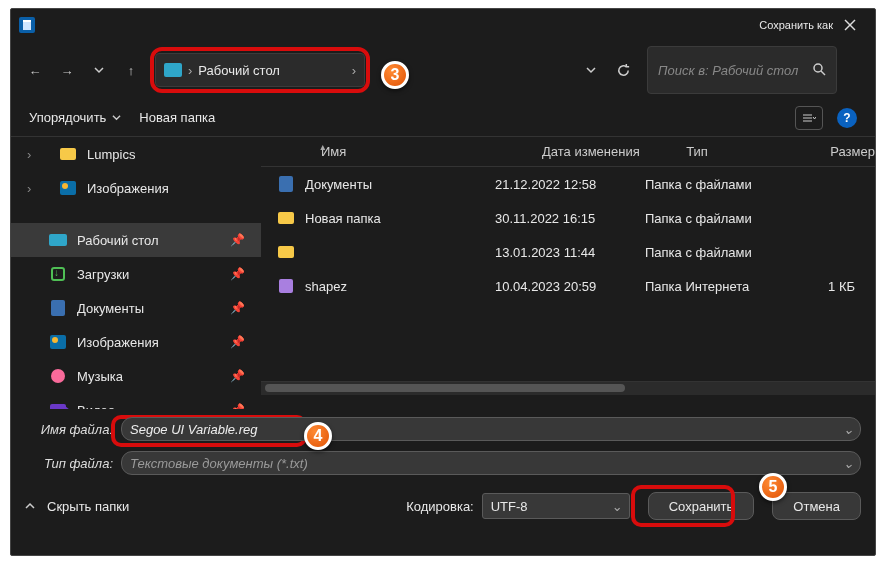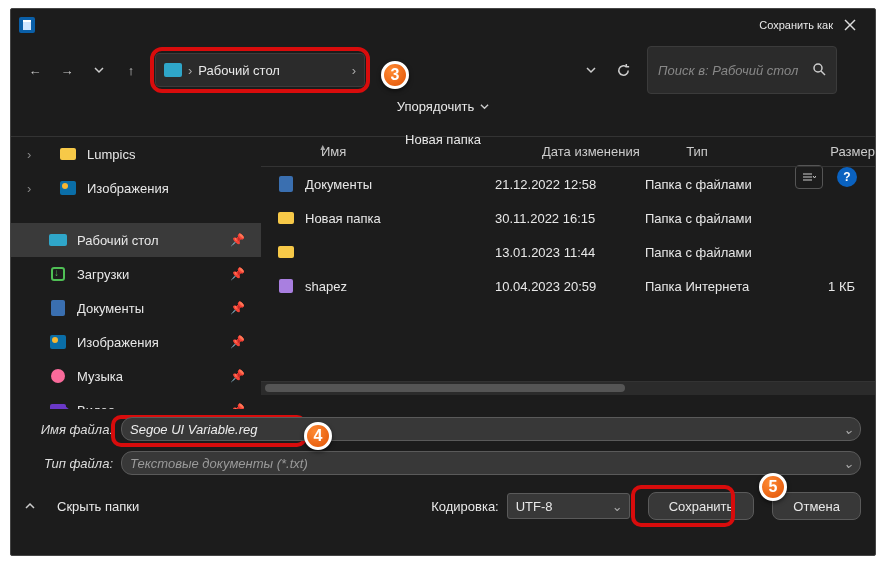--- a/index.html
+++ b/index.html
@@ -12,21 +12,21 @@
   .navbar { height: 58px; display: flex; align-items: center; padding: 0 10px; gap: 4px; }
   .nav-arrow { width: 28px; height: 28px; display: flex; align-items: center; justify-content: center; color: #ccc; border-radius: 4px; }
   .addr-wrap { position: relative; margin-left: 6px; }
   .addr-bar { width: 210px; height: 34px; background: #2b2b2b; border: 1px solid #3b3b3b; border-radius: 4px; display: flex; align-items: center; padding: 0 8px; gap: 6px; }
   .addr-highlight { position:absolute; left:-5px; top:-6px; width: 220px; height: 46px; border: 4px solid #d80c0c; border-radius: 12px; pointer-events:none; }
   .desk-icon { width: 18px; height: 14px; background:#2fa6c9; border-radius:2px; }
   .addr-sep { color:#aaa; }
   .addr-dd { margin-left:auto; }
   .search { margin-left: 6px; width: 190px; height: 48px; background: #2b2b2b; border: 1px solid #3b3b3b; border-radius: 4px; display:flex; align-items:center; padding: 0 10px; color:#888; font-style: italic; }
   .search-icon { margin-left:auto; color:#ccc; }
-  .toolbar { height: 38px; display: flex; align-items: center; padding: 0 18px; border-bottom: 1px solid #333; gap: 18px; flex-direction: column; }
+  .toolbar { height: 38px; display: flex; align-items: center; padding: 0 18px; border-bottom: 1px solid #333; gap: 18px; }
   .tb-item { display:flex; align-items:center; gap:6px; }
   .tb-right { margin-left:auto; display:flex; align-items:center; gap:14px; }
   .view-btn { width:28px; height:24px; border:1px solid #555; border-radius:4px; display:flex; align-items:center; justify-content:center; }
   .help { width:20px; height:20px; background:#0a62c0; border-radius:50%; display:flex; align-items:center; justify-content:center; color:#fff; font-weight:bold; font-size:12px; }
   .body { display:flex; height: 272px; }
   .sidebar { width: 250px; padding-top: 0; overflow: hidden; }
   .side-item { height: 34px; display:flex; align-items:center; padding-left: 38px; gap: 10px; position:relative; }
   .side-item.top { padding-left: 48px; }
   .side-item .pin { position:absolute; right: 16px; color:#888; font-size:12px; }
   .side-item.selected { background:#3a3a3a; }
@@ -55,23 +55,23 @@
   .scrollbar-bottom{ height:14px; background:#2b2b2b; margin-top: 78px; border-top:1px solid #333; position:relative;}
   .scrollbar-bottom .thumb{position:absolute; left:4px; top:2px; width:360px; height:8px; background:#555; border-radius:4px;}
   .fields { padding: 0 14px; }
   .field-row { display:flex; align-items:center; height:28px; margin-top:6px;font-style:italic; }
   .field-label { width: 96px; text-align:right; padding-right:8px; color:#ddd; }
   .field-input { flex:1; height:24px; background:#383838; border:1px solid #5a5a5a; border-radius:11px; padding:0 8px; color:#eee; font-size:13px; display:flex; align-items:center; position:relative;}
   .field-input.dim{color:#9a9a9a;}
   .field-dd{ position:absolute; right:6px; color:#aaa;}
   .hl-filename{position:absolute; left:100px; top:0px; width:196px; height:32px; border:4px solid #d80c0c; border-radius:10px; pointer-events:none;}
   .footer { display:flex; align-items:center; height:58px; padding: 0 14px; }
-  .hide-folders{ display:flex; align-items:center; gap:22px;text-align:center; }
+  .hide-folders{ display:flex; align-items:center; gap:12px;text-align:center; }
   .encoding-wrap{ margin-left:auto; display:flex; align-items:center; gap:8px;}
-  .enc-select{width:123px; height:26px; background:#383838; border:1px solid #5a5a5a; border-radius:3px; padding:0 8px; display:flex; align-items:center; position:relative;}
+  .enc-select{width:148px; height:26px; background:#383838; border:1px solid #5a5a5a; border-radius:3px; padding:0 8px; display:flex; align-items:center; position:relative;}
   .enc-select .field-dd{right:6px;}
   .btn{ height:28px; padding:0 20px; background:#383838; border:1px solid #5a5a5a; border-radius:8px; display:flex; align-items:center; justify-content:center; margin-left:10px;}
   .btn-wrap{position:relative;}
   .hl-save{position:absolute; left:-7px; top:-7px; width:104px; height:42px; border:4px solid #d80c0c; border-radius:10px; pointer-events:none;}
   .badge{position:absolute; width:28px;height:28px; border-radius:50%; background: radial-gradient(circle at 35% 30%, #ff8a34, #e05205); border:3px solid #fff; box-shadow:0 2px 4px rgba(0,0,0,.5); display:flex; align-items:center; justify-content:center; color:#fff; font-weight:bold; font-size:16px; z-index:20;}
   .badge.b3{ left:370px; top:52px;}
   .badge.b4{ left:293px; top:413px;}
   .badge.b5{ left:748px; top:464px;}
   .fields{position:relative;}
 </style>

